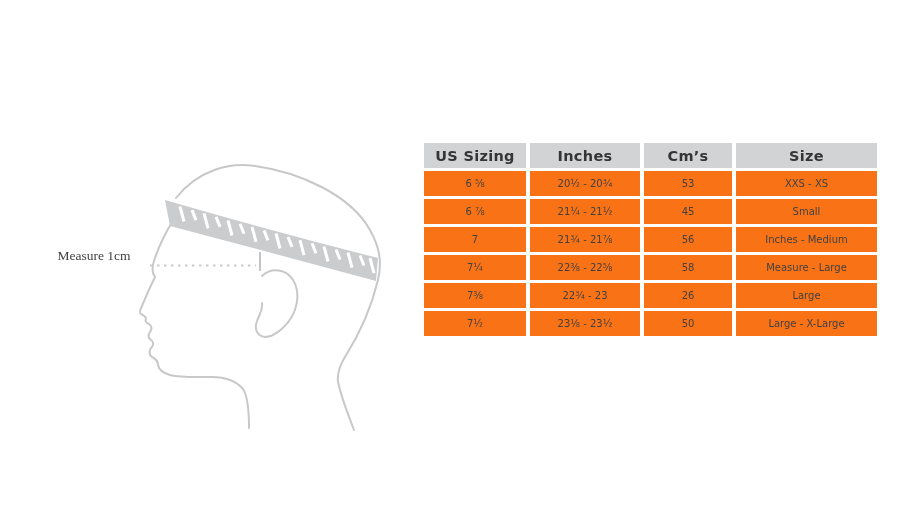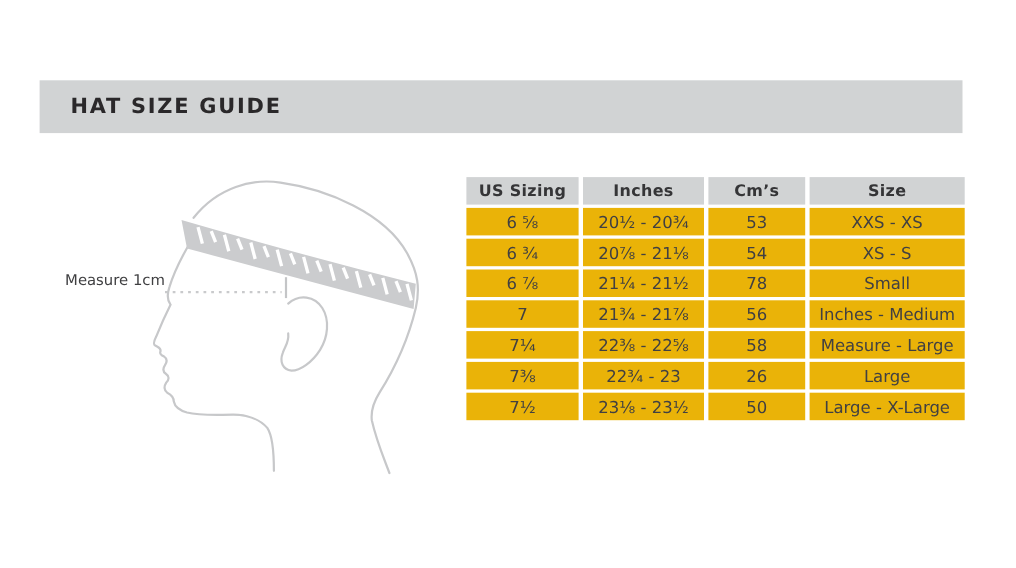--- a/index.html
+++ b/index.html
@@ -17,49 +17,46 @@
   }
   .titlebar h1{
     margin:0;padding-left:28px;font-size:19px;font-weight:bold;
     letter-spacing:1.6px;color:#2a282a;
   }
 
   
   .diagram-svg{position:absolute;left:120px;top:140px;width:300px;height:330px;}
   .caption{
     position:absolute;left:38px;top:246px;width:112px;
-    text-align:right;font-size:13.5px;line-height:19px;color:#3f3f41;
+    text-align:center;font-size:13.5px;line-height:19px;color:#3f3f41;font-family:Liberation Serif, serif;
   }
 
   
   table.size-table{
-    position:absolute;left:420px;top:158px;
+    position:absolute;left:420px;top:140px;
     border-collapse:separate;border-spacing:4px 3px;
     table-layout:fixed;
   }
   table.size-table th{
     background:#d1d3d4;color:#353537;font-size:14.5px;font-weight:bold;
     height:25px;text-align:center;vertical-align:middle;letter-spacing:.3px;
     padding:0 2px;
   }
   table.size-table td{
-    background:#eab308;color:#414042;font-size:15px;font-weight:normal;
+    background:#f97316;color:#414042;font-size:10px;font-weight:normal;
     height:25px;text-align:center;vertical-align:middle;
     padding:0 2px;white-space:nowrap;
   }
   col.c-us{width:102px;} col.c-in{width:110px;} col.c-cm{width:88px;} col.c-sz{width:141px;}
 </style>
 </head>
 <body>
 
 <div class="canvas">
 
-  <header class="titlebar">
-    <h1>HAT SIZE GUIDE</h1>
-  </header>
 
   <svg class="diagram-svg" viewBox="120 140 300 330" xmlns="http://www.w3.org/2000/svg" aria-hidden="true">
     <g fill="none" stroke="#c7c8ca" stroke-width="2" stroke-linecap="round">
 
       <path d="M 176,198 C 198,170 230,162 255,166 C 298,172 350,194 370,230
                C 380,248 382,262 378,280 C 372,305 362,330 345,357
                C 340,365 337,373 338,382 C 342,400 348,414 354,430"></path>
 
       <path d="M 172,222 C 165,234 158,248 154,261 C 152,267 152,273 155,277
                C 151,285 146,296 142,306 C 140,310 139,313 141,314
@@ -121,29 +118,23 @@
         </tr>
     </thead>
     <tbody id="size-table-body">
         <tr>
           <td>6 ⅝</td>
           <td>20½ - 20¾</td>
           <td>53</td>
           <td>XXS - XS</td>
         </tr>
         <tr>
-          <td>6 ¾</td>
-          <td>20⅞ - 21⅛</td>
-          <td>54</td>
-          <td>XS - S</td>
-        </tr>
-        <tr>
           <td>6 ⅞</td>
           <td>21¼ - 21½</td>
-          <td>78</td>
+          <td>45</td>
           <td>Small</td>
         </tr>
         <tr>
           <td>7</td>
           <td>21¾ - 21⅞</td>
           <td>56</td>
           <td>Inches - Medium</td>
         </tr>
         <tr>
           <td>7¼</td>

